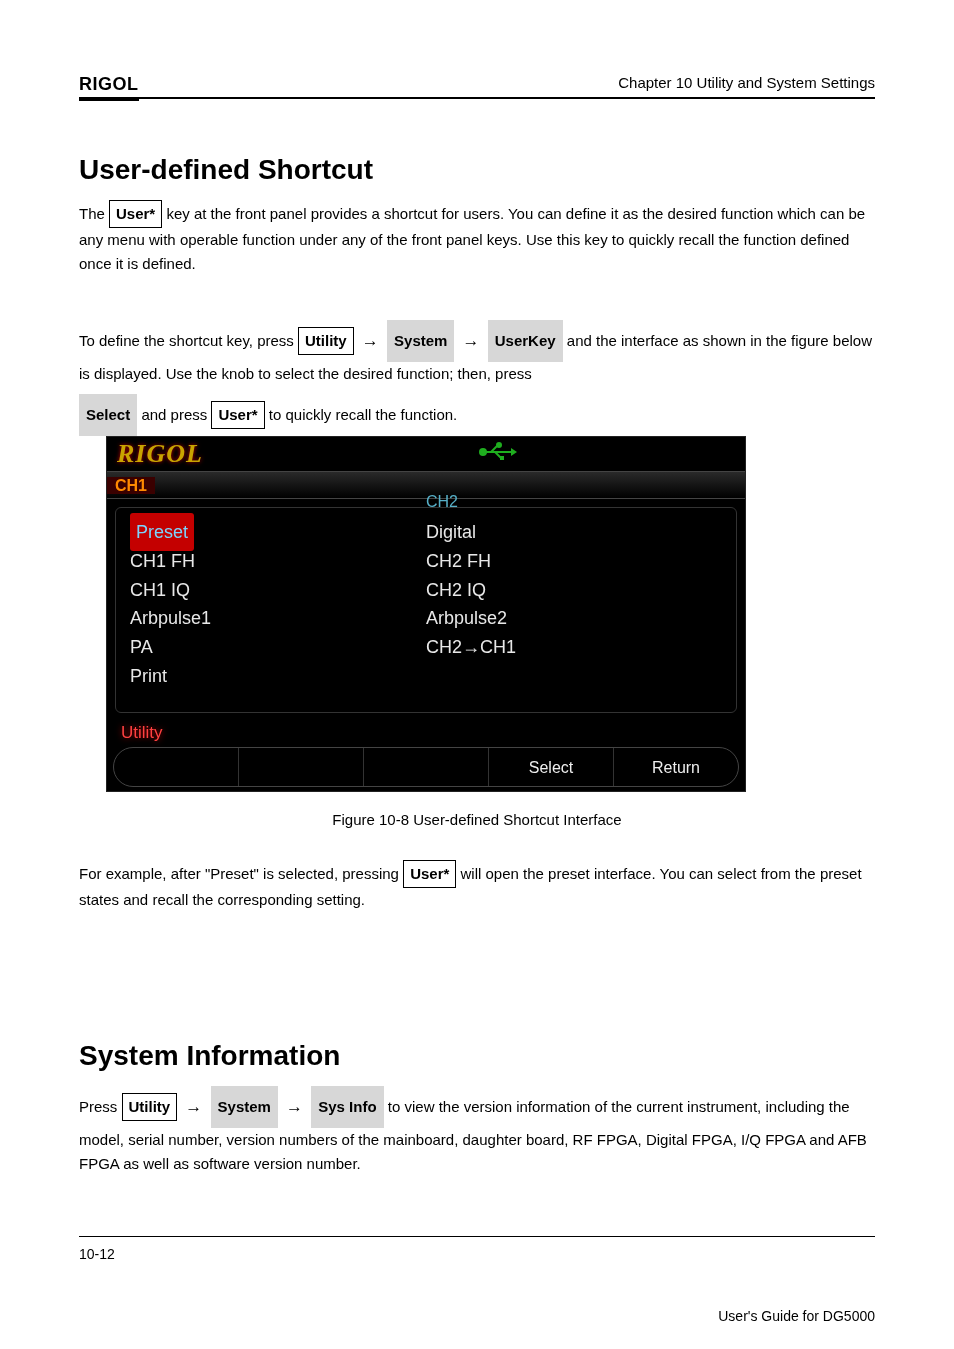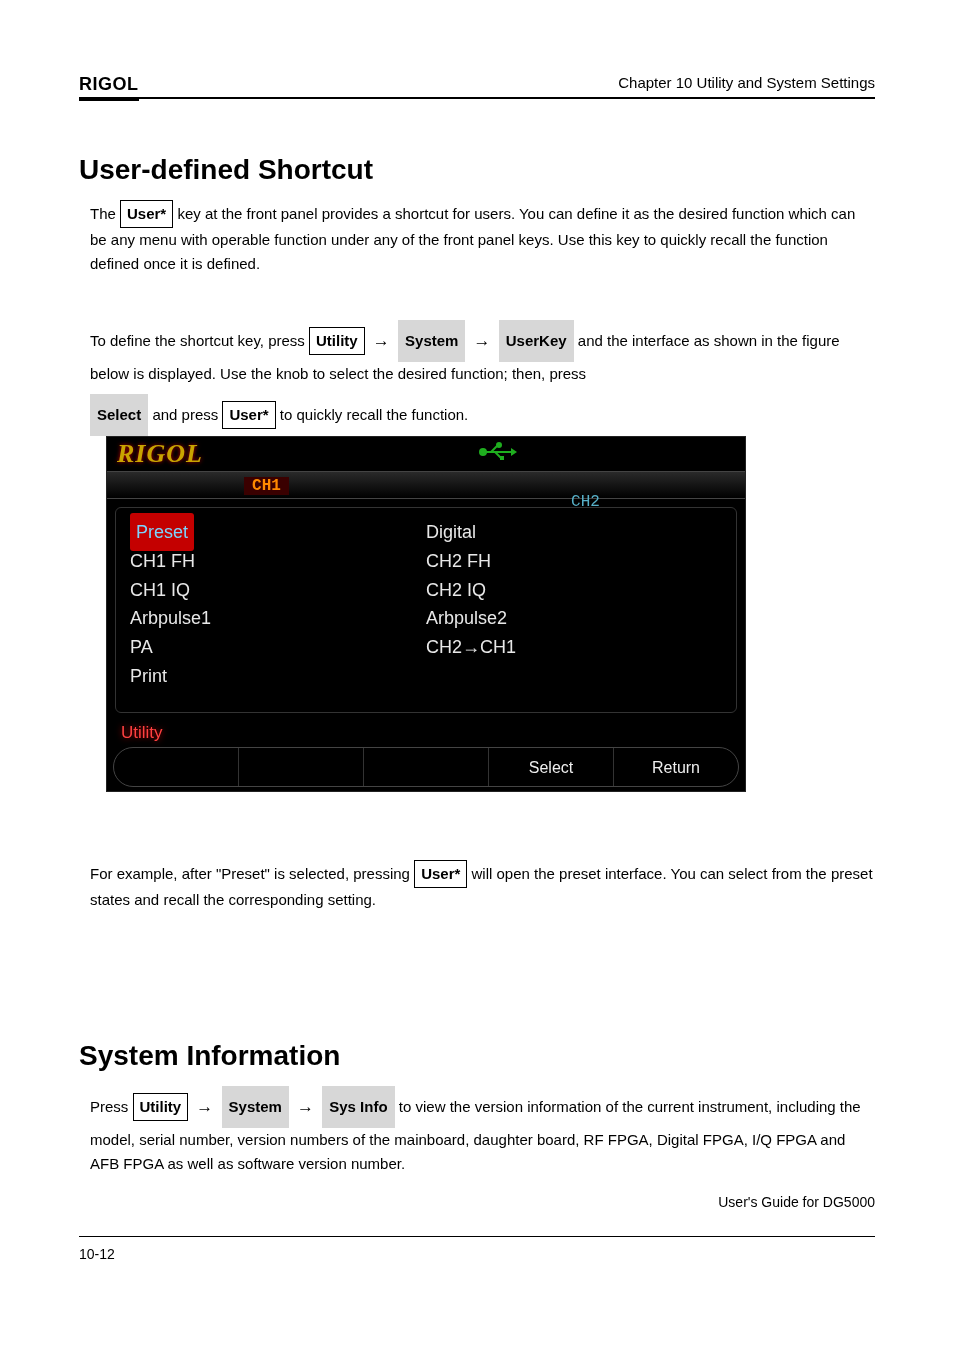--- a/index.html
+++ b/index.html
@@ -18,21 +18,21 @@
   .hdr-chapter {
     position: absolute; right: 79px; top: 74px; font-size: 15px;
   }
 
   .h2 {
     position: absolute; left: 79px;
     font-size: 28px; font-weight: bold;
   }
   .p {
     position: absolute; left: 79px; right: 79px;
-    font-size: 15px; line-height: 1.6; margin-left: 11px;
+    font-size: 15px; line-height: 1.6;
   }
   .keybox {
     display: inline-block; border: 1.5px solid #000;
     padding: 1px 6px 1px 6px; font-weight: bold; font-size: 15px;
     background: #fff;
   }
   .soft {
     display: inline-block; background: #d7d7d7;
     padding: 9px 7px; font-weight: bold; font-size: 15px;
   }
@@ -63,21 +63,21 @@
   }
   .dev-usb {
     position: absolute; left: 370px; top: 4px; font-size: 20px; color: #1fae1f;
   }
   .dev-tabbar {
     position: absolute; left: 0; top: 34px; right: 0; height: 28px;
     background: linear-gradient(#2a2a2a,#000);
     border-top: 1px solid #444; border-bottom: 1px solid #444;
     display: flex;
   }
-  .dev-tab { flex: 1; text-align: center; font-size: 16px; line-height: 28px; font-family: Liberation Mono, monospace; }
+  .dev-tab { flex: 1; text-align: left; font-size: 16px; line-height: 28px; }
   .dev-tab.ch1 { color: #ff8a00; font-weight: bold; }
   .dev-tab.ch1 span { background: #3a0000; padding: 0 8px; }
   .dev-tab.ch2 { color: #57b0c8; margin-top: 16px; }
   .dev-body {
     position: absolute; left: 8px; right: 8px; top: 70px; bottom: 78px;
     border: 1px solid #333; border-radius: 6px;
     padding: 10px 14px;
     display: flex;
   }
   .dev-col { flex: 0 0 50%; font-size: 18px; line-height: 1.6; color: #e8e8e8;}
@@ -104,21 +104,21 @@
   #p4 { top: 860px; }
 
   #h2b { top: 1040px; }
   #p5 { top: 1086px; }
 
   .footer-rule {
     position: absolute; left: 79px; right: 79px; top: 1236px;
     border-top: 1.5px solid #000;
   }
   .footer-pg { position: absolute; left: 79px; top: 1246px; font-size: 14px;}
-  .footer-txt { position: absolute; right: 79px; top: 1194px; font-size: 14px;}
+  .footer-txt { position: absolute; right: 79px; top: 1308px; font-size: 14px;}
 </style>
 </head>
 <body>
 
 <div class="page">
 
   <div class="hdr-brand">RIGOL</div>
   <div class="hdr-chapter">Chapter 10 Utility and System Settings</div>
   <div class="hdr-rule"></div>
 
@@ -187,20 +187,21 @@
     <div class="dev-utility">Utility</div>
     <div class="dev-softrow">
       <div class="dev-softcell"></div>
       <div class="dev-softcell"></div>
       <div class="dev-softcell"></div>
       <div class="dev-softcell">Select</div>
       <div class="dev-softcell">Return</div>
     </div>
   </div>
 
+  <div id="figcap" class="p">Figure 10-8 User-defined Shortcut Interface</div>
 
   <div id="p4" class="p">
     <span>For example, after "Preset" is selected, pressing </span>
     <span class="keybox">User*</span>
     <span> will open the preset interface. You can select from the preset states and recall the corresponding setting.</span>
   </div>
 
   <div id="h2b" class="h2">System Information</div>
 
   <div id="p5" class="p">

